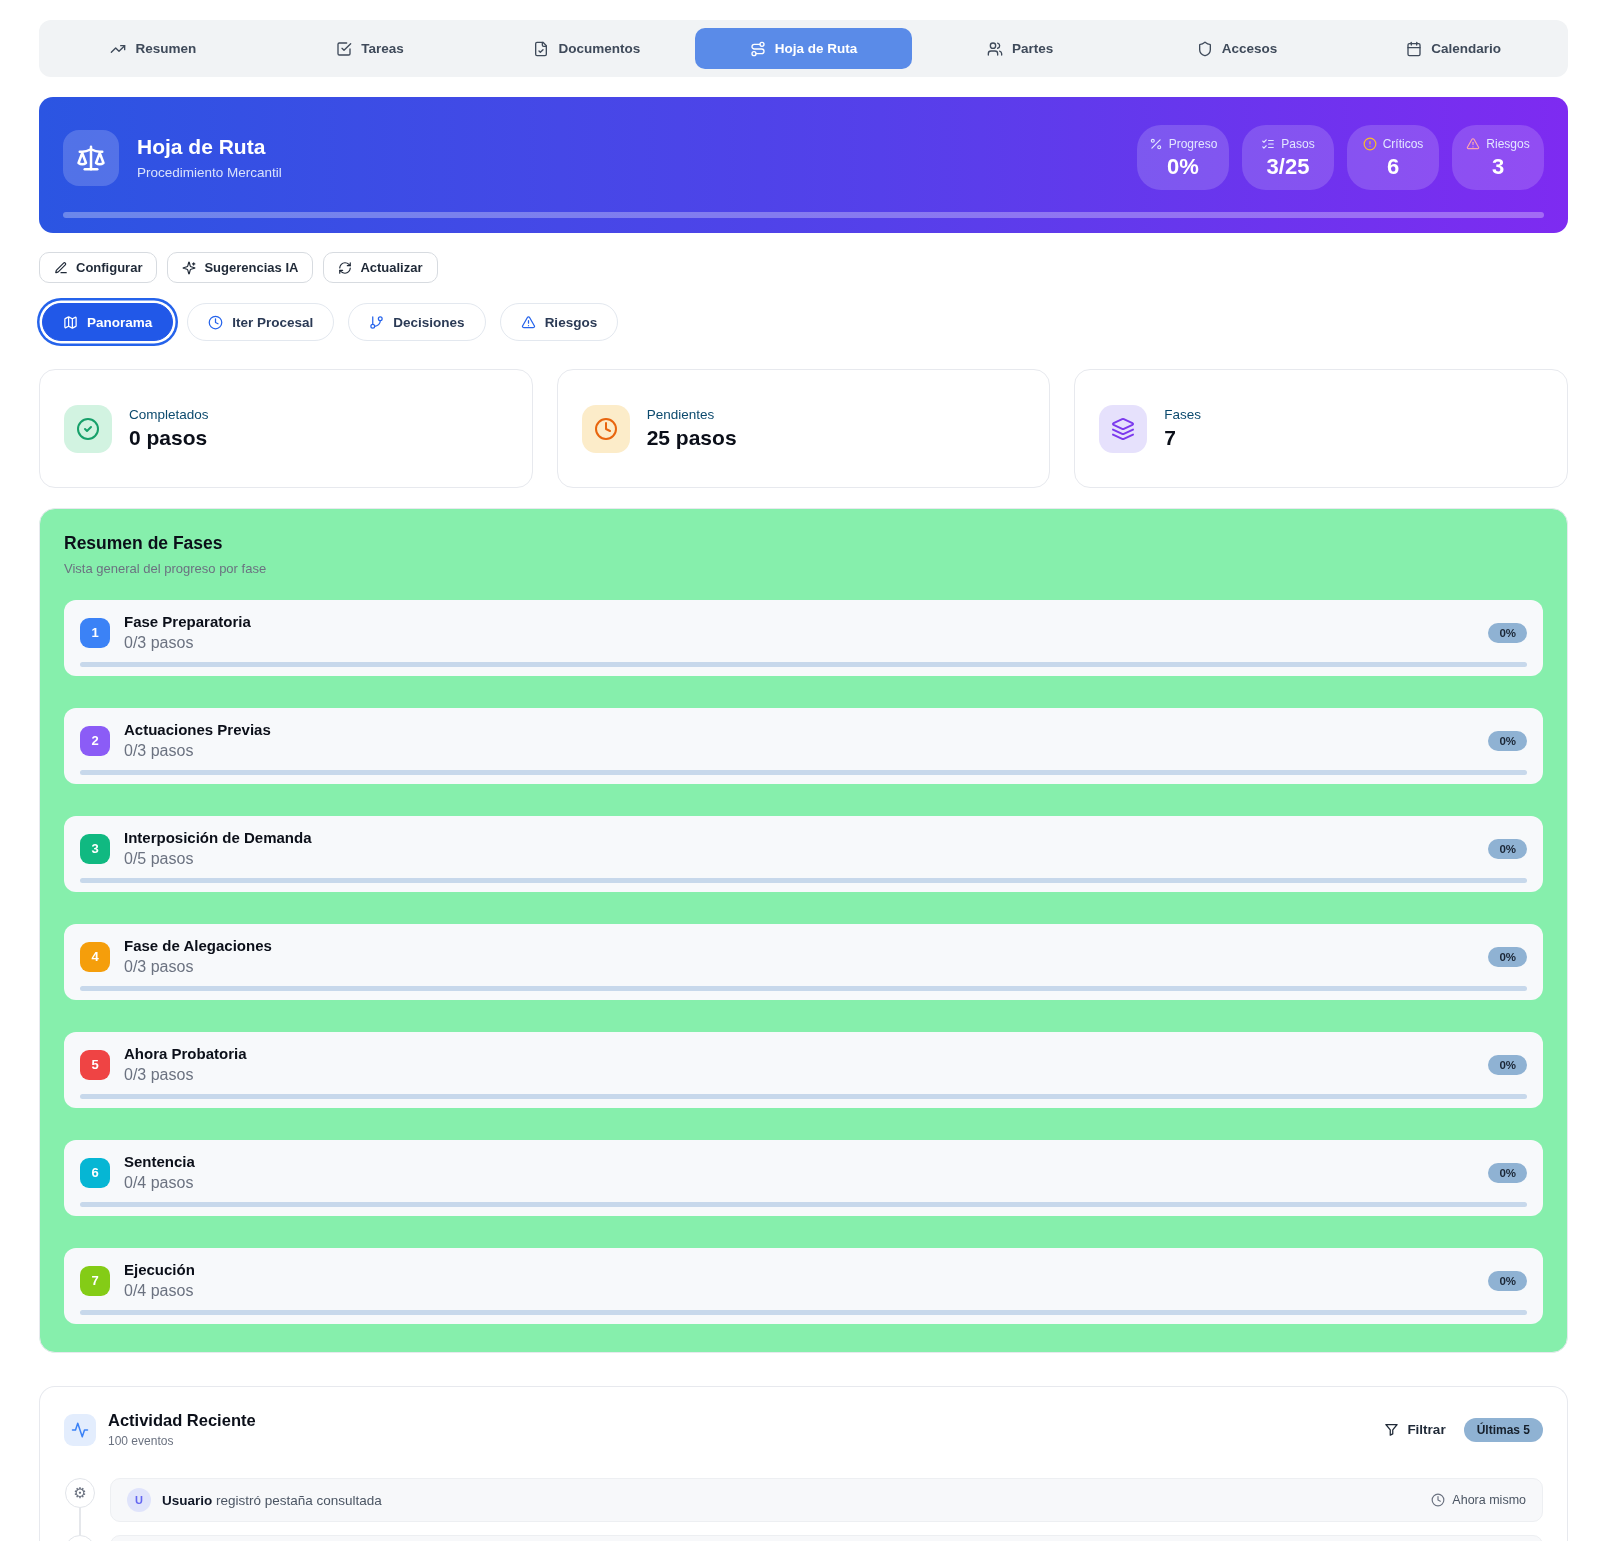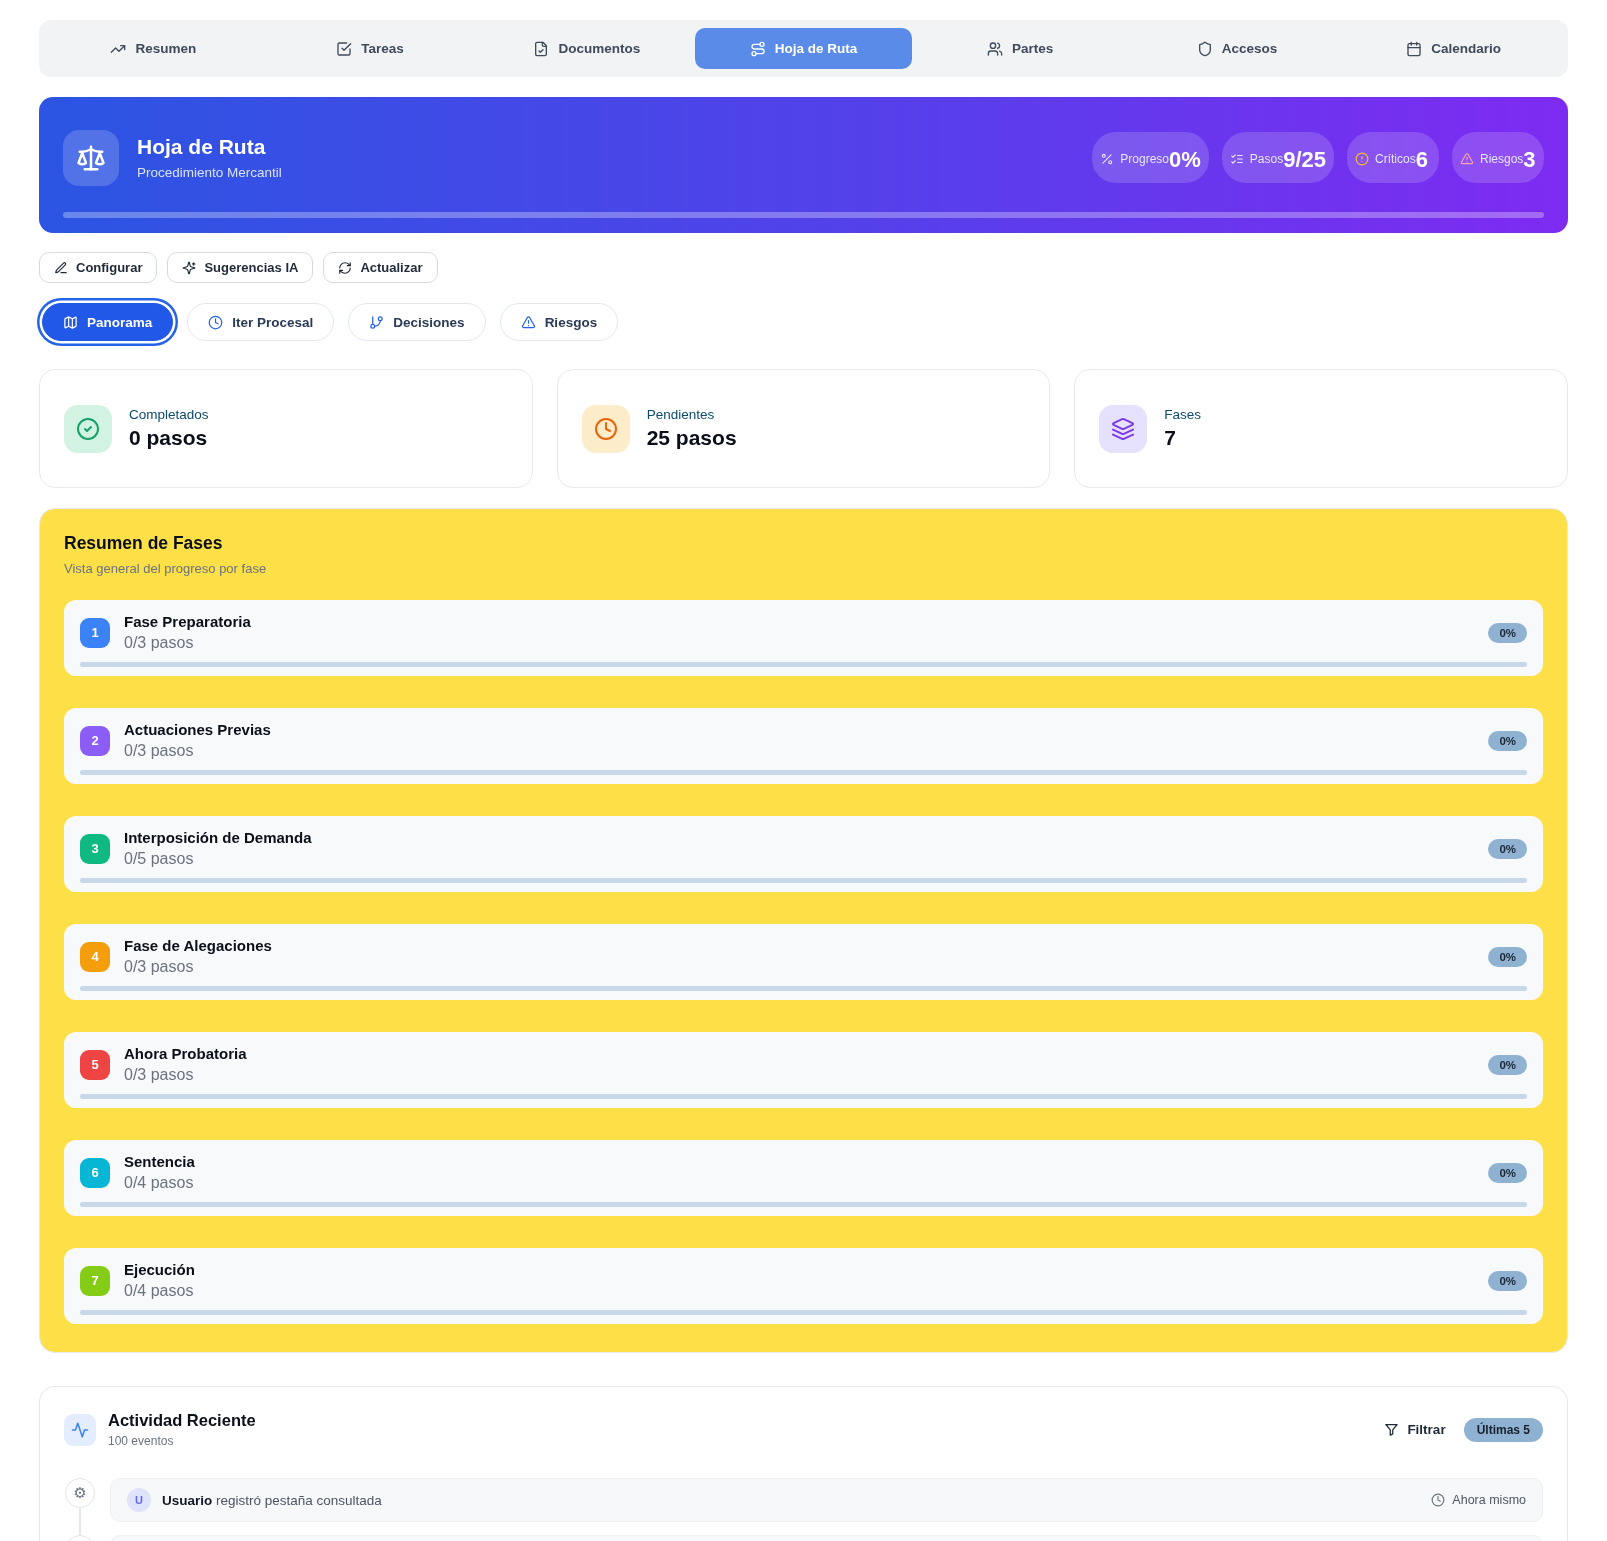--- a/index.html
+++ b/index.html
@@ -20,21 +20,21 @@
     padding:20px 24px 15px 24px; display:flex; flex-direction:column; }
   .banner-row { display:flex; align-items:center; flex:1; }
   .banner-iconbox { width:56px; height:56px; border-radius:16px; background:rgba(255,255,255,0.18);
     display:flex; align-items:center; justify-content:center; }
   .banner-iconbox svg { width:30px; height:30px; color:#fff; }
   .banner-titles { margin-left:18px; }
   .banner-title { color:#fff; font-size:21px; font-weight:bold; }
   .banner-sub { color:#d9e2fb; font-size:13.5px; margin-top:6px; }
   .banner-chips { margin-left:auto; display:flex; gap:13px; }
   .chip { background:rgba(255,255,255,0.16); border-radius:24px; min-width:92px; padding:12px 8px 10px;
-    display:flex; flex-direction:row; align-items:center; }
+    display:flex; flex-direction:column; align-items:center; }
   .chip-label { display:flex; align-items:center; gap:6px; font-size:12px; color:#e3e7ff; }
   .chip-label svg { width:14px; height:14px; }
   .chip-value { color:#fff; font-size:22px; font-weight:bold; margin-top:3px; }
   .banner-track { height:6px; border-radius:3px; background:rgba(255,255,255,0.30); margin-top:14px; }
 
   
   .actions { margin-top:19px; display:flex; gap:10px; }
   .btn { display:flex; align-items:center; gap:8px; height:31px; padding:0 14px; background:#fff;
     border:1px solid #d7dbe0; border-radius:10px; font-size:13px; font-weight:600; color:#1f2937; cursor:pointer; }
   .btn svg { width:14px; height:14px; }
@@ -54,21 +54,21 @@
     align-items:center; padding:0 24px; gap:17px; background:#fff; }
   .card-iconbox { width:48px; height:48px; border-radius:14px; display:flex; align-items:center; justify-content:center; }
   .card-iconbox svg { width:24px; height:24px; }
   .card-label { font-size:13.5px; color:#0c4a6e; }
   .card-value { font-size:21px; font-weight:bold; color:#0b0f19; margin-top:4px; }
   .ic-green { background:#d2f3e1; color:#17a06a; }
   .ic-amber { background:#fcecc9; color:#e8650e; }
   .ic-purple { background:#e6e1fc; color:#7c3aed; }
 
   
-  .section { margin-top:20px; border:1px solid #e7e9ee; border-radius:16px; padding:24px 24px 28px; background:#fde047; }
+  .section { margin-top:20px; border:1px solid #e7e9ee; border-radius:16px; padding:24px 24px 28px; background:#86efac; }
   .section-title { font-size:17.5px; font-weight:bold; color:#0b0f19; }
   .section-sub { font-size:13px; color:#6b7280; margin-top:7px; }
   .phase-list { margin-top:24px; display:flex; flex-direction:column; gap:32px; }
   .phase { background:#f7f9fb; border-radius:12px; padding:13px 16px 9px; }
   .phase-top { display:flex; align-items:center; }
   .phase-badge { width:30px; height:30px; border-radius:9px; color:#fff; font-size:13px; font-weight:bold;
     display:flex; align-items:center; justify-content:center; }
   .phase-info { margin-left:14px; }
   .phase-name { font-size:15px; font-weight:bold; color:#0b0f19; }
   .phase-steps { font-size:16px; color:#6b7280; margin-top:4px; }
@@ -199,21 +199,21 @@
           <div class="chip-label">
             <svg viewBox="0 0 24 24" fill="none" stroke="currentColor" stroke-width="2" stroke-linecap="round" stroke-linejoin="round">
                 <path d="m3 17 2 2 4-4"></path>
                 <path d="m3 7 2 2 4-4"></path>
                 <path d="M13 6h8"></path>
                 <path d="M13 12h8"></path>
                 <path d="M13 18h8"></path>
               </svg>
             <span>Pasos</span>
           </div>
-          <div class="chip-value">9/25</div>
+          <div class="chip-value">3/25</div>
         </div>
         <div class="chip">
           <div class="chip-label">
             <svg style="color:#fbbf24" viewBox="0 0 24 24" fill="none" stroke="currentColor" stroke-width="2" stroke-linecap="round" stroke-linejoin="round">
                 <circle cx="12" cy="12" r="10"></circle>
                 <line x1="12" x2="12" y1="8" y2="12"></line>
                 <line x1="12" x2="12.01" y1="16" y2="16"></line>
               </svg>
             <span>Críticos</span>
           </div>

